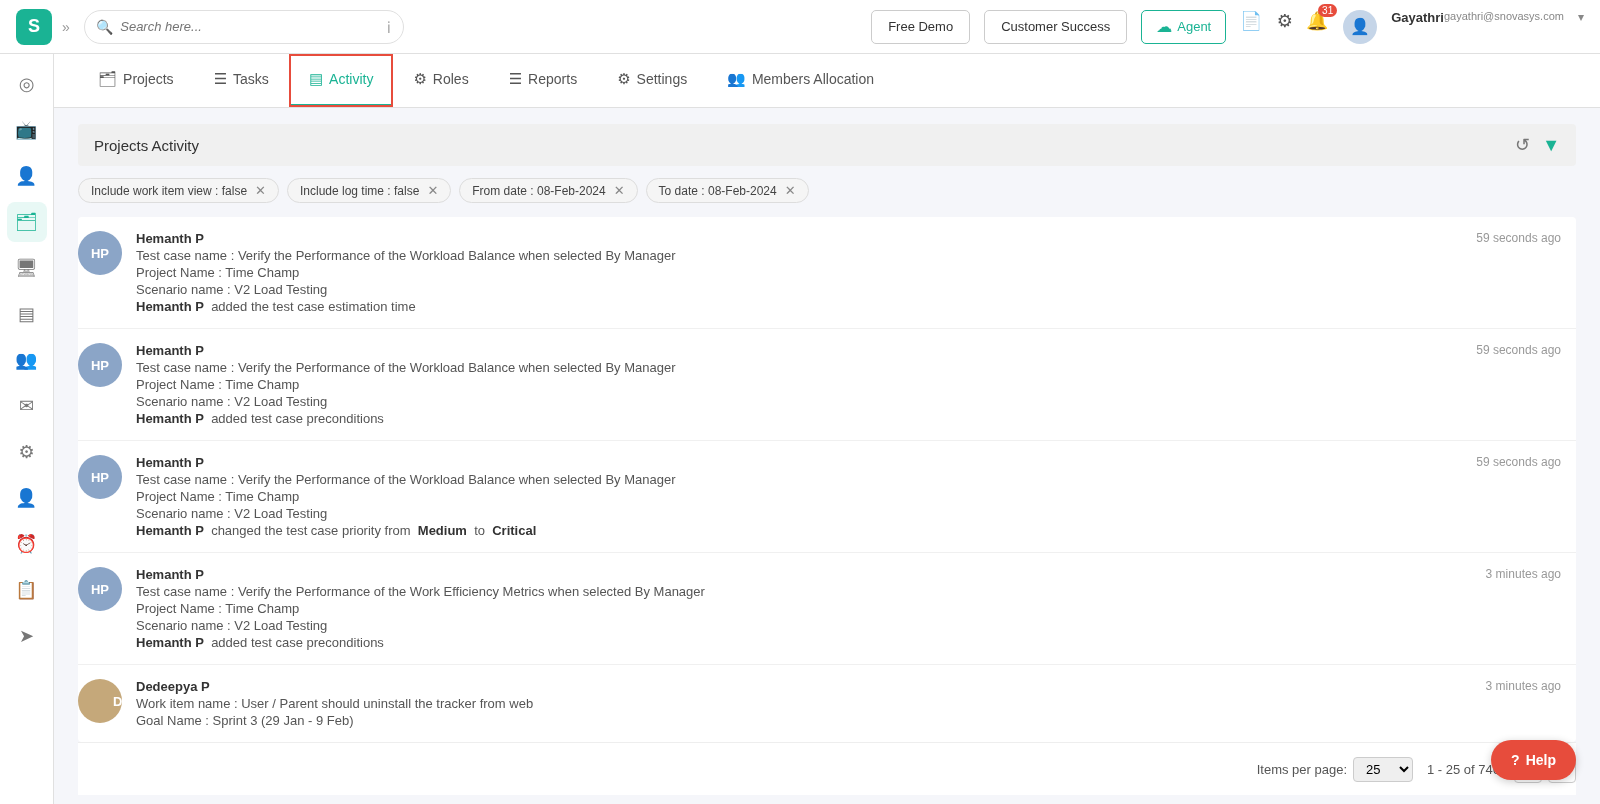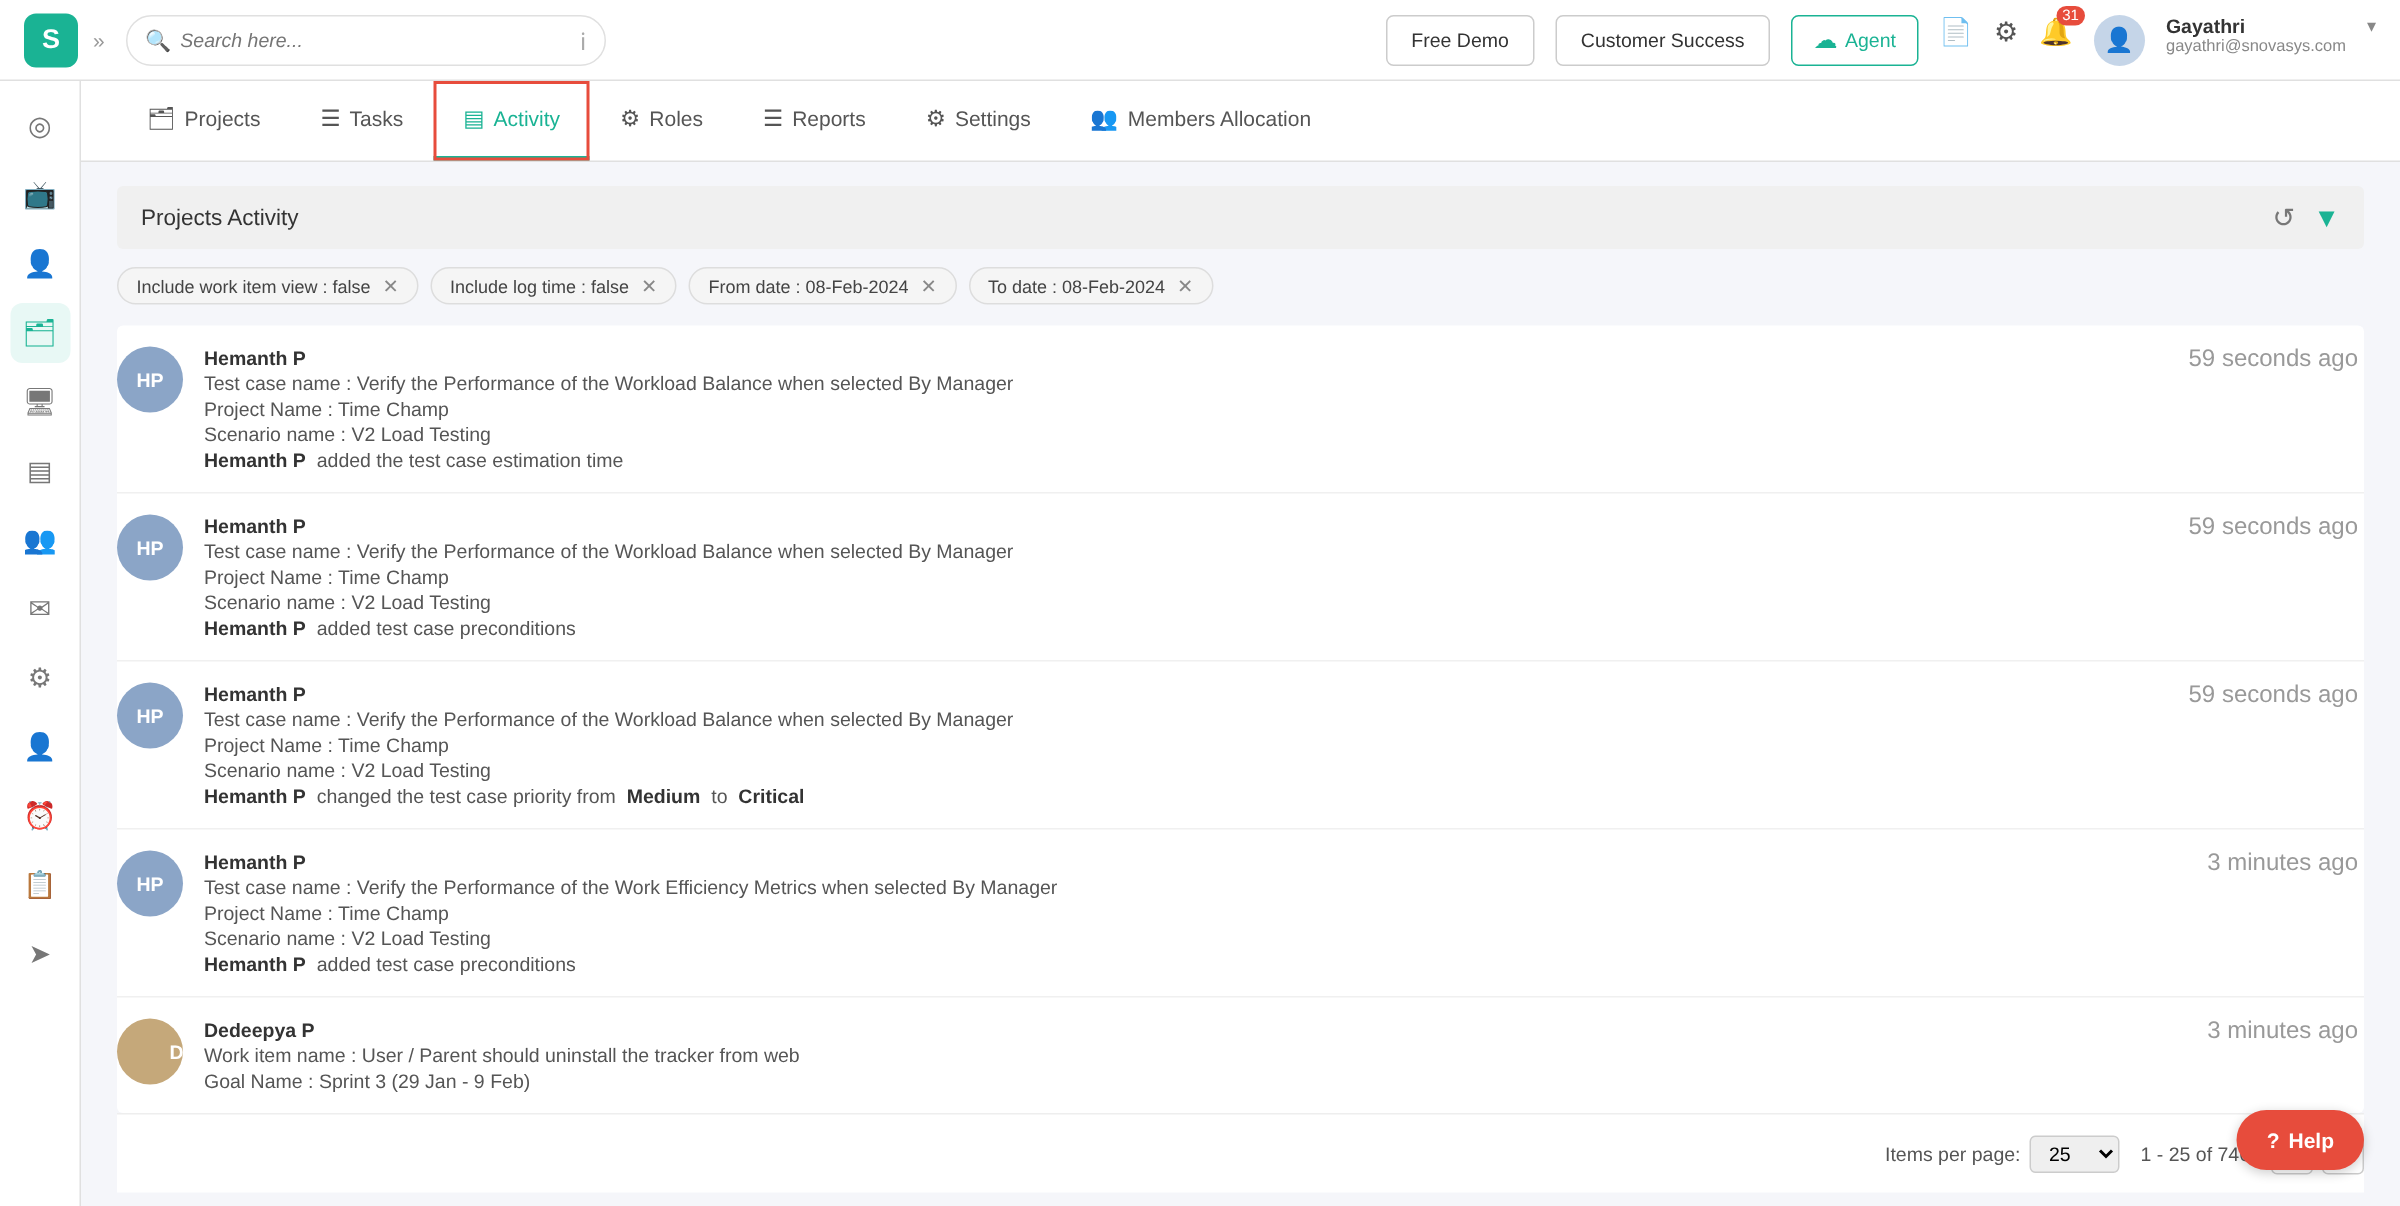--- a/index.html
+++ b/index.html
@@ -37,21 +37,21 @@
     .topbar-icon { font-size: 18px; color: #555; cursor: pointer; position: relative; }
     .notif-badge {
       position: absolute; top: -6px; right: -8px;
       background: #e74c3c; color: #fff; border-radius: 10px;
       font-size: 10px; padding: 1px 4px; min-width: 16px; text-align: center;
     }
     .user-avatar {
       width: 34px; height: 34px; border-radius: 50%; background: #c5d5e8;
       display: flex; align-items: center; justify-content: center; font-size: 16px; overflow: hidden;
     }
-    .user-info { display: flex; flex-direction: column; }
+    .user-info { display: flex; flex-direction: row; }
     .user-name { font-weight: 600; font-size: 13px; }
     .user-email { font-size: 11px; color: #888; }
     .dropdown-arrow { color: #888; font-size: 12px; cursor: pointer; }
 
     
     .sidebar {
       position: fixed; top: 54px; left: 0; bottom: 0; width: 54px;
       background: #fff; border-right: 1px solid #e0e0e0;
       display: flex; flex-direction: column; align-items: center; padding: 10px 0; gap: 6px; z-index: 50;
     }
@@ -112,21 +112,21 @@
     .activity-item {
       display: flex; gap: 14px; padding: 14px 0; border-bottom: 1px solid #f0f0f0;
       position: relative;
     }
     .activity-item:last-child { border-bottom: none; }
     .avatar-wrap { width: 44px; height: 44px; border-radius: 50%; overflow: hidden; flex-shrink: 0; background: #c5d5e8; display: flex; align-items: center; justify-content: center; }
     .activity-content { flex: 1; }
     .activity-user { font-weight: 700; font-size: 13px; color: #333; }
     .activity-line { font-size: 13px; color: #555; margin-top: 2px; }
     .activity-line .bold-word { font-weight: 700; color: #333; }
-    .activity-time { position: absolute; right: 4px; top: 14px; font-size: 16px; color: #999; }
+    .activity-time { position: absolute; right: 15px; top: 14px; font-size: 12px; color: #999; }
 
     
     .pagination-bar {
       display: flex; align-items: center; justify-content: flex-end;
       padding: 12px 0; gap: 14px; border-top: 1px solid #eee; background: #fff;
       position: sticky; bottom: 0;
     }
     .items-per-page { display: flex; align-items: center; gap: 6px; font-size: 13px; color: #555; }
     .per-page-select {
       border: 1px solid #ccc; border-radius: 4px; padding: 3px 8px; font-size: 13px;

